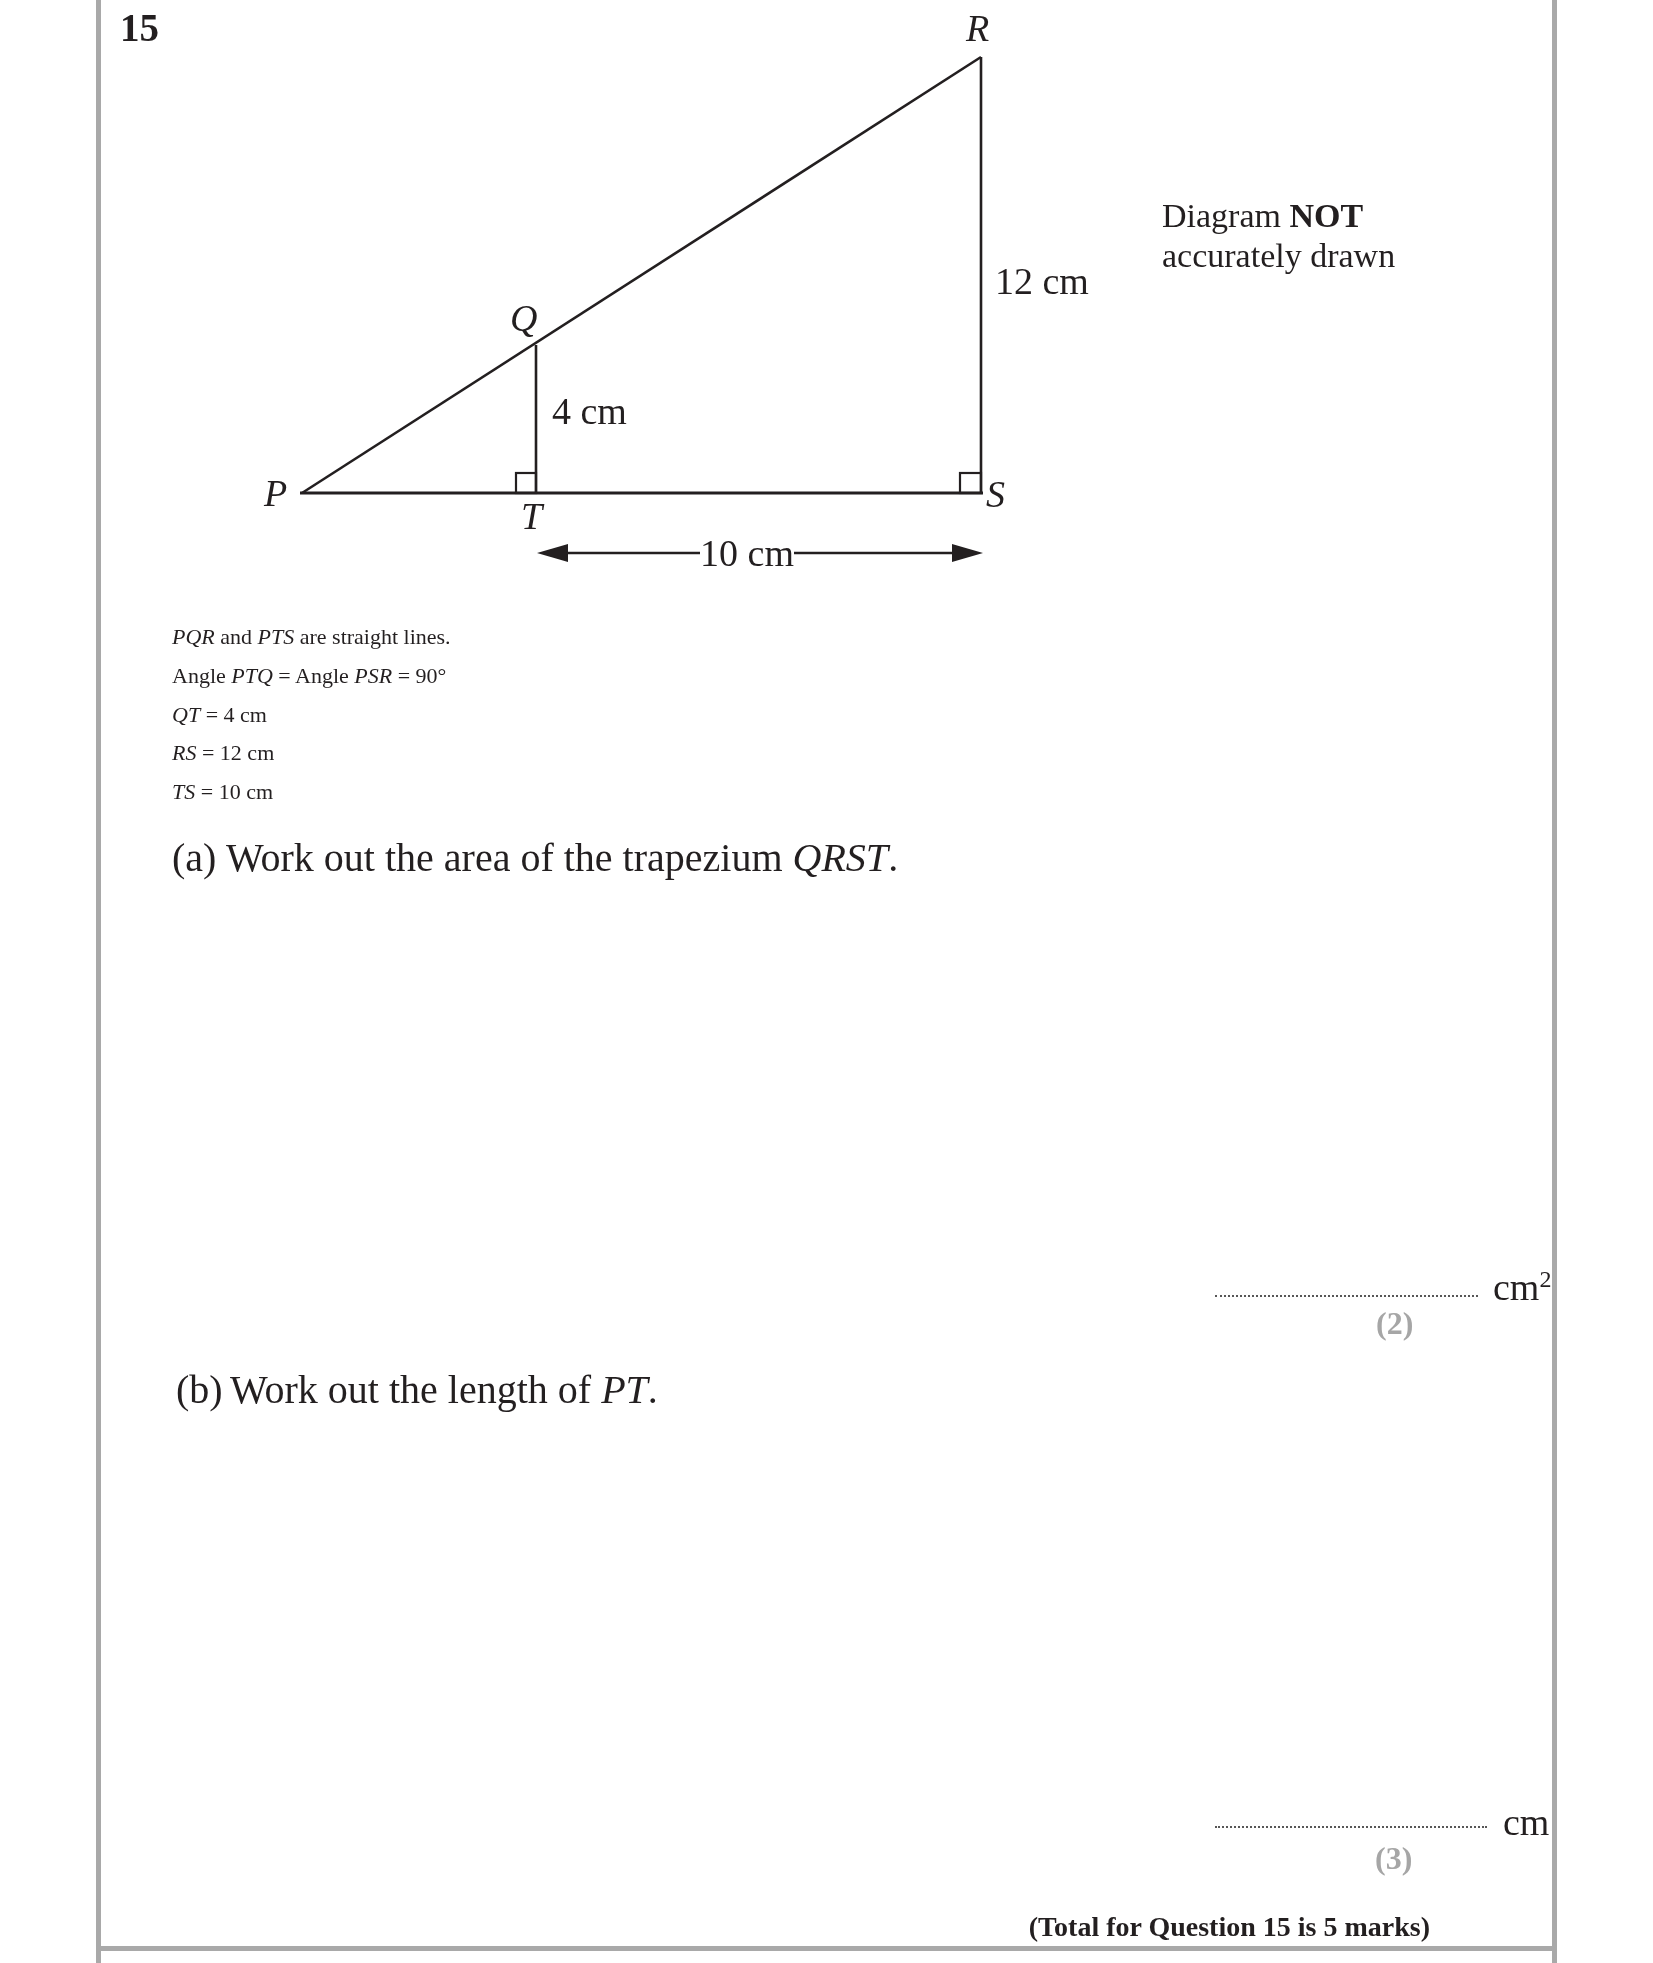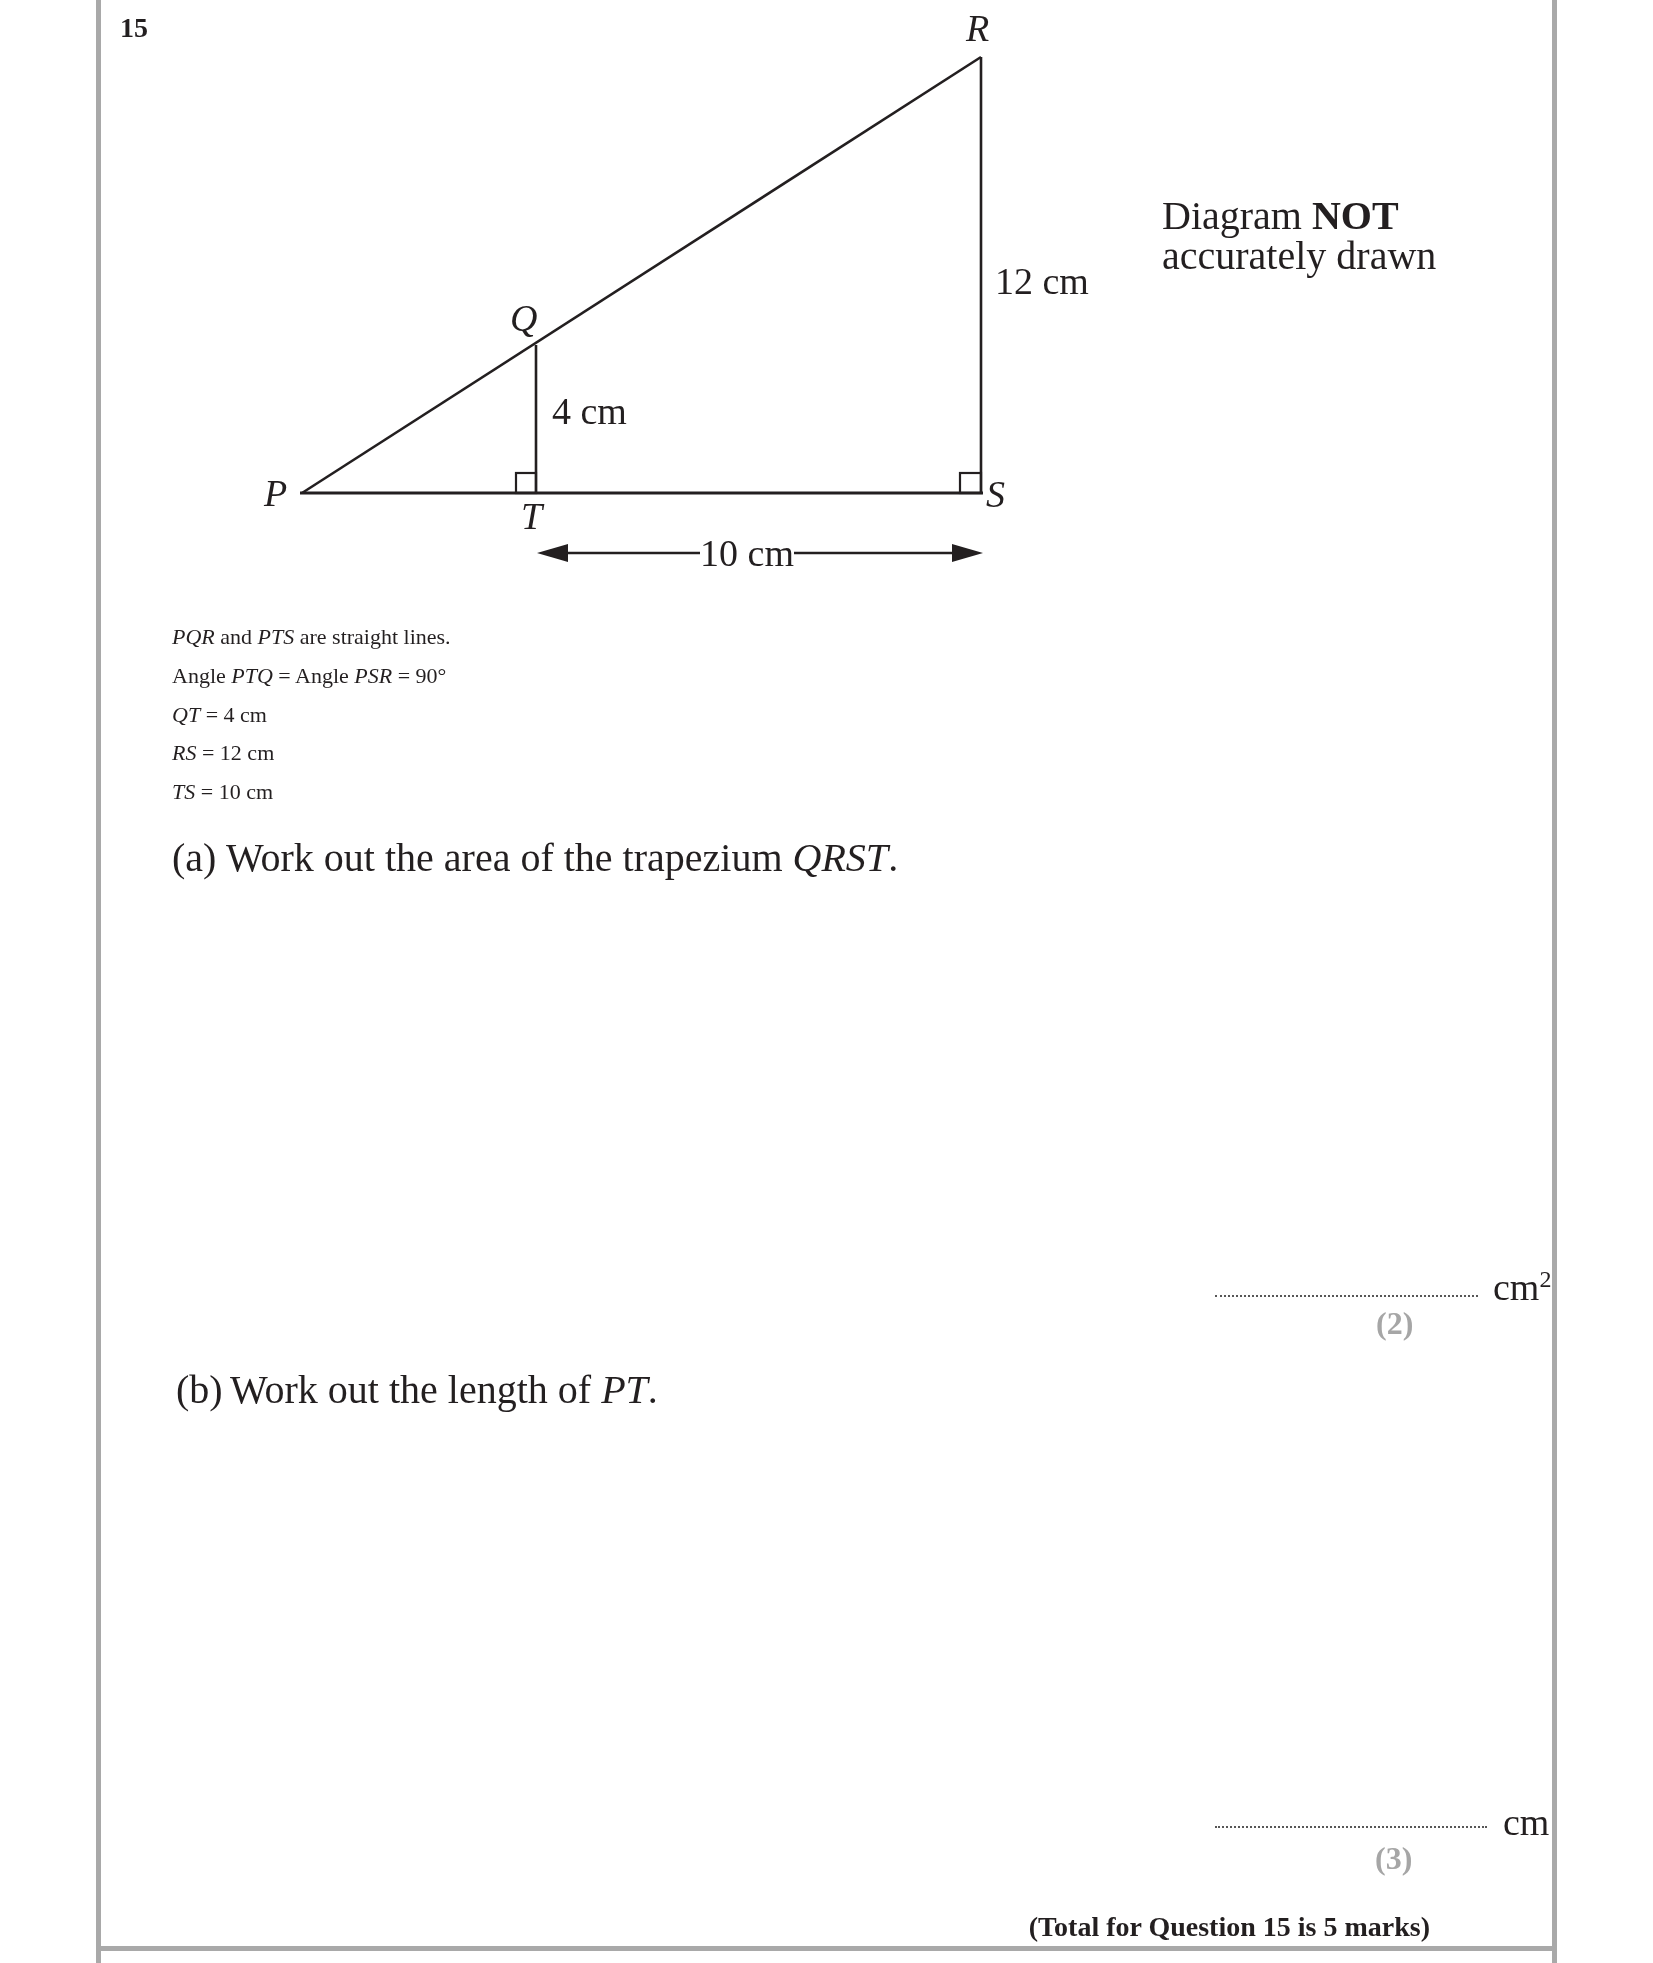--- a/index.html
+++ b/index.html
@@ -11,34 +11,34 @@
     color: #231f20;
     overflow: hidden;
   }
   .abs { position: absolute; }
   .border { background: #a9a9a9; }
   .it { font-style: italic; }
   .bd { font-weight: bold; }
 
   #question-number {
     left: 120px; top: 8px;
-    font-size: 28px; font-weight: bold; line-height: 40px;
+    font-size: 39px; font-weight: bold; line-height: 40px;
   }
 
   #diagram-svg { left: 0; top: 0; }
   #diagram-svg text {
     font-family: "Liberation Serif", "DejaVu Serif", serif;
     font-size: 38px;
     fill: #231f20;
   }
   #diagram-svg text.vlabel { font-style: italic; }
 
   #diagram-note {
     left: 1162px; top: 196px;
-    font-size: 40px; line-height: 40px;
+    font-size: 34px; line-height: 40px;
   }
 
   #statements {
     left: 172px; top: 618px;
     font-size: 22px; line-height: 38.8px;
   }
 
   .prompt-line { font-size: 40px; line-height: 39px; }
   #part-a-prompt { left: 172px; top: 838px; }
   #part-b-prompt { left: 176px; top: 1370px; }

